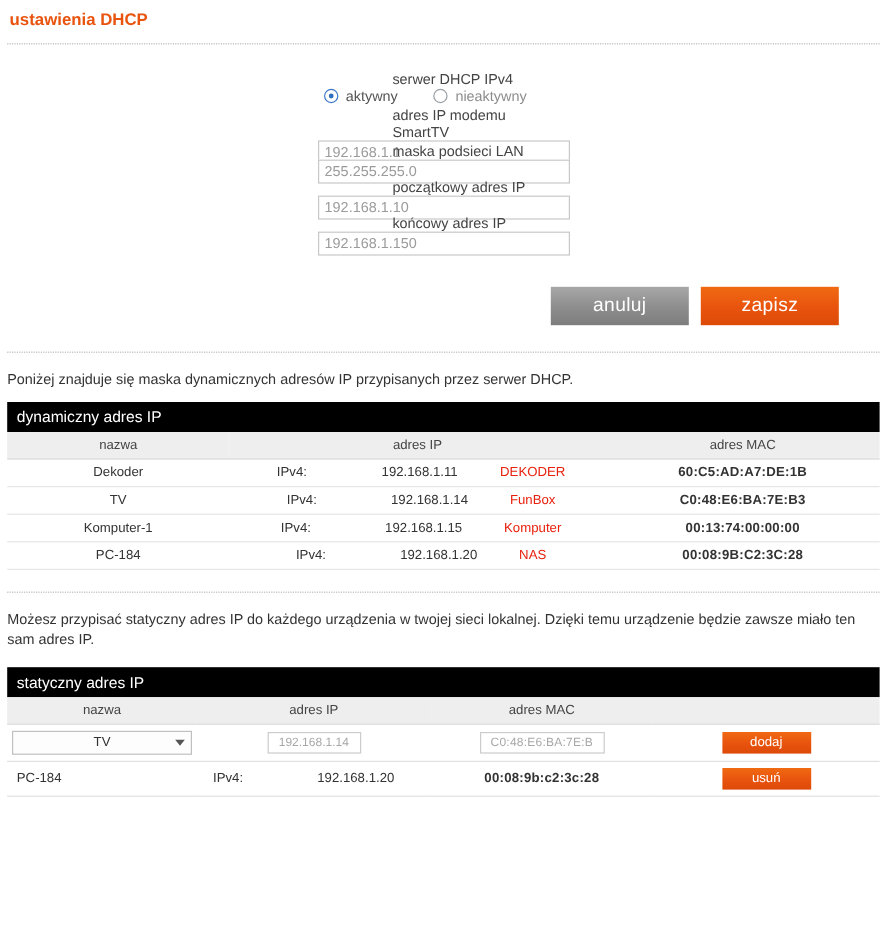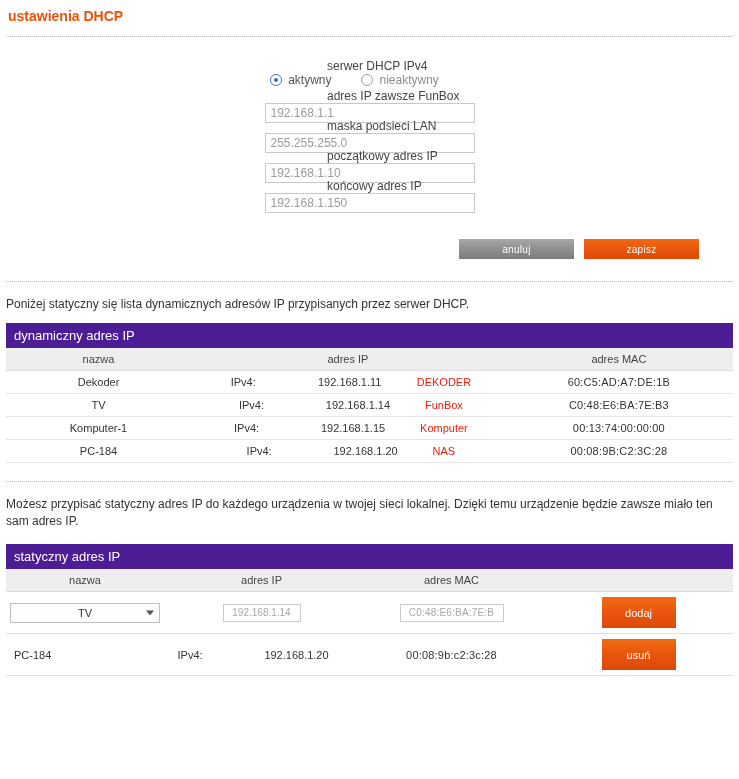--- a/index.html
+++ b/index.html
@@ -80,37 +80,37 @@
 
   
   .btn-row {
     display: flex;
     justify-content: flex-end;
     gap: 10px;
     padding: 30px 40px 0 0;
   }
   .btn {
     width: 115px;
-    height: 20px;
+    height: 32px;
     border: none;
     color: #ffffff;
-    font-size: 10px;
+    font-size: 16px;
     font-family: "Liberation Sans", sans-serif;
     cursor: pointer;
     letter-spacing: .3px;
   }
   .btn-grey {
     background: linear-gradient(to bottom, #a8a8a8 0%, #8f8f8f 50%, #7d7d7d 100%);
   }
   .btn-orange {
     background: linear-gradient(to bottom, #f06a12 0%, #e8530e 55%, #dd4a08 100%);
   }
   .btn-small {
     width: 74px;
-    height: 31px;
+    height: 18px;
     border: none;
     color: #ffffff;
     font-size: 11px;
     font-family: "Liberation Sans", sans-serif;
     background: linear-gradient(to bottom, #f06a12 0%, #e8530e 55%, #dd4a08 100%);
     cursor: pointer;
   }
 
   
   .para {
@@ -121,21 +121,21 @@
   }
 
   
   .tbl-wrap { padding: 10px 6px 0 6px; }
   table.grid {
     width: 100%;
     border-collapse: collapse;
     font-size: 11px;
   }
   table.grid caption {
-    background: #4c1d95;
+    background: #000000;
     color: #ffffff;
     font-size: 13px;
     text-align: left;
     padding: 5px 8px;
     font-weight: normal;
   }
   table.grid th {
     background: #eeeeee;
     font-weight: normal;
     color: #444;
@@ -155,21 +155,21 @@
     align-items: center;
     justify-content: center;
     gap: 12px;
   }
   .ipcell .ver { width: 58px; text-align: left; padding-left: 6px; }
   .ipcell .val { width: 110px; text-align: center; }
   .alias {
     color: #e8210e;
     font-size: 11px;
   }
-  .mac { letter-spacing: .2px; }
+  .mac { letter-spacing: .2px; font-weight: bold; }
 
   
   table.grid.static td { border-bottom: 1px solid #e0e0e0; }
   .sel {
     width: 150px;
     height: 20px;
     font-size: 11px;
     font-family: "Liberation Sans", sans-serif;
     border: 1px solid #c0c0c0;
     background: #fdfdfd;
@@ -231,21 +231,21 @@
           <span class="radio-label">aktywny</span>
         </div>
         <div class="radio-item">
           <span class="radio"></span>
           <span class="radio-label dim">nieaktywny</span>
         </div>
       </div>
     </div>
 
     <div class="form-row">
-      <div class="form-label">adres IP zawsze FunBox</div>
+      <div class="form-label">adres IP modemu SmartTV</div>
       <input class="txt" type="text" value="192.168.1.1" style="">
     </div>
 
     <div class="form-row">
       <div class="form-label">maska podsieci LAN</div>
       <input class="txt" type="text" value="255.255.255.0" style="">
     </div>
 
     <div class="form-row">
       <div class="form-label">początkowy adres IP</div>
@@ -258,21 +258,21 @@
     </div>
 
     <div class="btn-row">
       <button class="btn btn-grey">anuluj</button>
       <button class="btn btn-orange">zapisz</button>
     </div>
   </div>
 
   <div class="dotted-sep" style="margin-top:22px"></div>
 
-  <div class="para">Poniżej statyczny się lista dynamicznych adresów IP przypisanych przez serwer DHCP.</div>
+  <div class="para">Poniżej znajduje się maska dynamicznych adresów IP przypisanych przez serwer DHCP.</div>
 
   <div class="tbl-wrap">
     <table class="grid">
       <caption>dynamiczny adres IP</caption>
       <thead>
         <tr>
           <th class="col-name">nazwa</th>
           <th class="col-ip">adres IP</th>
           <th class="col-mac">adres MAC</th>
         </tr>

